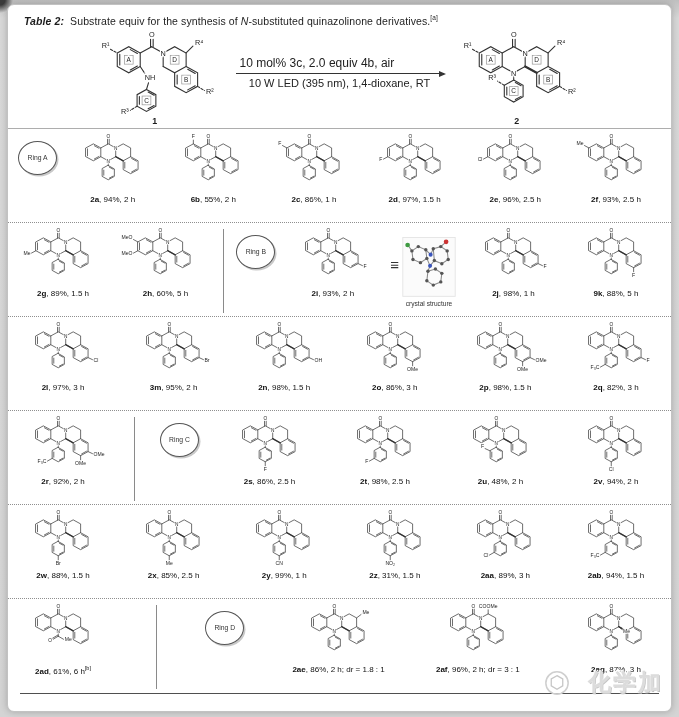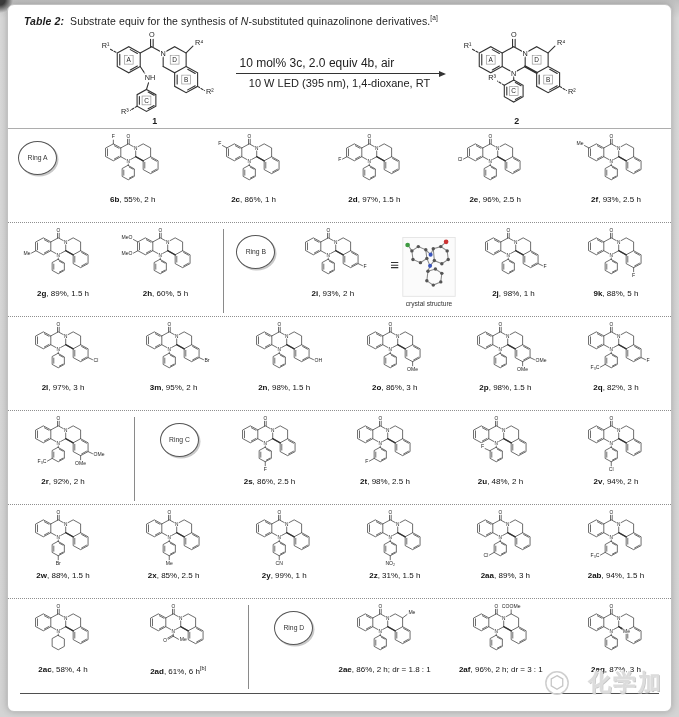--- a/index.html
+++ b/index.html
@@ -164,20 +164,39 @@
             <path d="M54,22 L65,16 L76,22 L76,35 L65,41 L54,35"></path>
             <path d="M76,35 L87,41 L87,54 L76,60 L65,54 L65,41"></path>
             <path d="M77.5,37.6 L84.7,41.6 M84.7,53.4 L77.5,57.4 M67.4,51.8 L67.4,43.2"></path>
             <path class="bold" d="M54,35 L65,41"></path>
             <path d="M43,41 L43,48"></path>
             <path d="M43,48 L52,53 L52,64 L43,69 L34,64 L34,53 Z"></path>
             <path d="M44.6,50.4 L50.1,53.4 M50.1,63.6 L44.6,66.6 M36.4,62.3 L36.4,54.7"></path>
             <text class="at" x="43.1" y="7" text-anchor="middle">O</text>
             <text class="at" x="54" y="24.7" text-anchor="middle">N</text>
             <text class="at" x="43" y="43.8" text-anchor="middle">N</text>
+          </svg>
+          <div class="clabel"><b>2a</b>, 94%, 2 h</div>
+        </div>
+        <div class="ccell">
+          <svg class="cs" viewBox="-16 0 132 90">
+            <path d="M10,22 L21,16 L32,22 L32,35 L21,41 L10,35 Z"></path>
+            <path d="M22.5,18.8 L29.3,22.5 M29.3,34.6 L22.5,38.3 M12.4,33.6 L12.4,23.4"></path>
+            <path d="M32,22 L43,16 L54,22 L54,35 L43,41 L32,35"></path>
+            <path d="M41.9,16.4 L41.9,8.8 M44.4,15.8 L44.4,8.8"></path>
+            <path d="M54,22 L65,16 L76,22 L76,35 L65,41 L54,35"></path>
+            <path d="M76,35 L87,41 L87,54 L76,60 L65,54 L65,41"></path>
+            <path d="M77.5,37.6 L84.7,41.6 M84.7,53.4 L77.5,57.4 M67.4,51.8 L67.4,43.2"></path>
+            <path class="bold" d="M54,35 L65,41"></path>
+            <path d="M43,41 L43,48"></path>
+            <path d="M43,48 L52,53 L52,64 L43,69 L34,64 L34,53 Z"></path>
+            <path d="M44.6,50.4 L50.1,53.4 M50.1,63.6 L44.6,66.6 M36.4,62.3 L36.4,54.7"></path>
+            <text class="at" x="43.1" y="7" text-anchor="middle">O</text>
+            <text class="at" x="54" y="24.7" text-anchor="middle">N</text>
+            <text class="at" x="43" y="43.8" text-anchor="middle">N</text>
             <path d="M21,16 L21,10.5"></path>
             <text class="sub" x="21" y="8" text-anchor="middle">F</text>
           </svg>
           <div class="clabel"><b>6b</b>, 55%, 2 h</div>
         </div>
         <div class="ccell">
           <svg class="cs" viewBox="-16 0 132 90">
             <path d="M10,22 L21,16 L32,22 L32,35 L21,41 L10,35 Z"></path>
             <path d="M22.5,18.8 L29.3,22.5 M29.3,34.6 L22.5,38.3 M12.4,33.6 L12.4,23.4"></path>
             <path d="M32,22 L43,16 L54,22 L54,35 L43,41 L32,35"></path>
@@ -784,38 +803,20 @@
         <div class="ccell">
           <svg class="cs" viewBox="-16 0 132 90">
             <path d="M10,22 L21,16 L32,22 L32,35 L21,41 L10,35 Z"></path>
             <path d="M22.5,18.8 L29.3,22.5 M29.3,34.6 L22.5,38.3 M12.4,33.6 L12.4,23.4"></path>
             <path d="M32,22 L43,16 L54,22 L54,35 L43,41 L32,35"></path>
             <path d="M41.9,16.4 L41.9,8.8 M44.4,15.8 L44.4,8.8"></path>
             <path d="M54,22 L65,16 L76,22 L76,35 L65,41 L54,35"></path>
             <path d="M76,35 L87,41 L87,54 L76,60 L65,54 L65,41"></path>
             <path d="M77.5,37.6 L84.7,41.6 M84.7,53.4 L77.5,57.4 M67.4,51.8 L67.4,43.2"></path>
             <path class="bold" d="M54,35 L65,41"></path>
-            <path d="M43,41 L43,48"></path>
-            <path d="M43,48 L52,53 L52,64 L43,69 L34,64 L34,53 Z"></path>
-            <text class="at" x="43.1" y="7" text-anchor="middle">O</text>
-            <text class="at" x="54" y="24.7" text-anchor="middle">N</text>
-            <text class="at" x="43" y="43.8" text-anchor="middle">N</text>
-          </svg>
-          <div class="clabel"><b>2ac</b>, 58%, 4 h</div>
-        </div>
-        <div class="ccell">
-          <svg class="cs" viewBox="-16 0 132 90">
-            <path d="M10,22 L21,16 L32,22 L32,35 L21,41 L10,35 Z"></path>
-            <path d="M22.5,18.8 L29.3,22.5 M29.3,34.6 L22.5,38.3 M12.4,33.6 L12.4,23.4"></path>
-            <path d="M32,22 L43,16 L54,22 L54,35 L43,41 L32,35"></path>
-            <path d="M41.9,16.4 L41.9,8.8 M44.4,15.8 L44.4,8.8"></path>
-            <path d="M54,22 L65,16 L76,22 L76,35 L65,41 L54,35"></path>
-            <path d="M76,35 L87,41 L87,54 L76,60 L65,54 L65,41"></path>
-            <path d="M77.5,37.6 L84.7,41.6 M84.7,53.4 L77.5,57.4 M67.4,51.8 L67.4,43.2"></path>
-            <path class="bold" d="M54,35 L65,41"></path>
             <path d="M43,41 L43,49"></path>
             <path d="M43,49 L35.6,53.4 M42.1,47.5 L34.7,51.9"></path>
             <text class="at" x="43.1" y="7" text-anchor="middle">O</text>
             <text class="at" x="54" y="24.7" text-anchor="middle">N</text>
             <text class="at" x="43" y="43.8" text-anchor="middle">N</text>
             <text class="at" x="31" y="57" text-anchor="middle">O</text>
             <path d="M43,49 L50.8,53.5"></path>
             <text class="sub" x="52.5" y="56.5" text-anchor="start">Me</text>
           </svg>
           <div class="clabel"><b>2ad</b>, 61%, 6 h<sup>[b]</sup></div>

